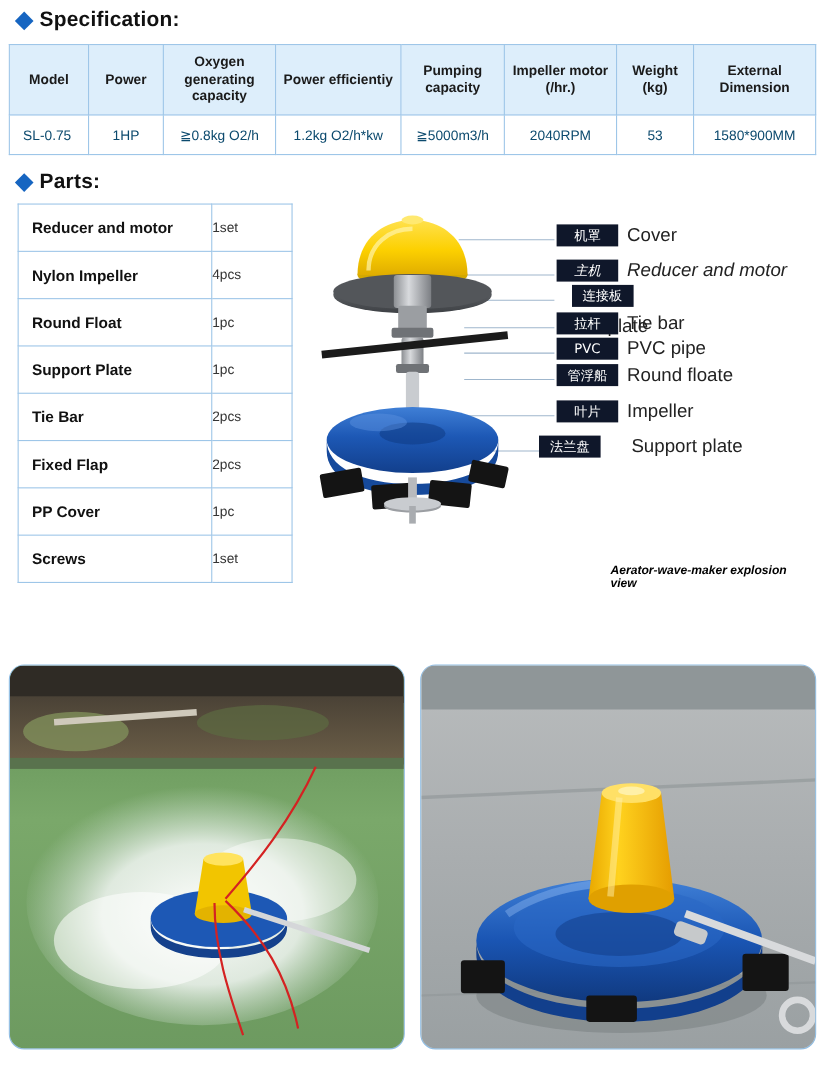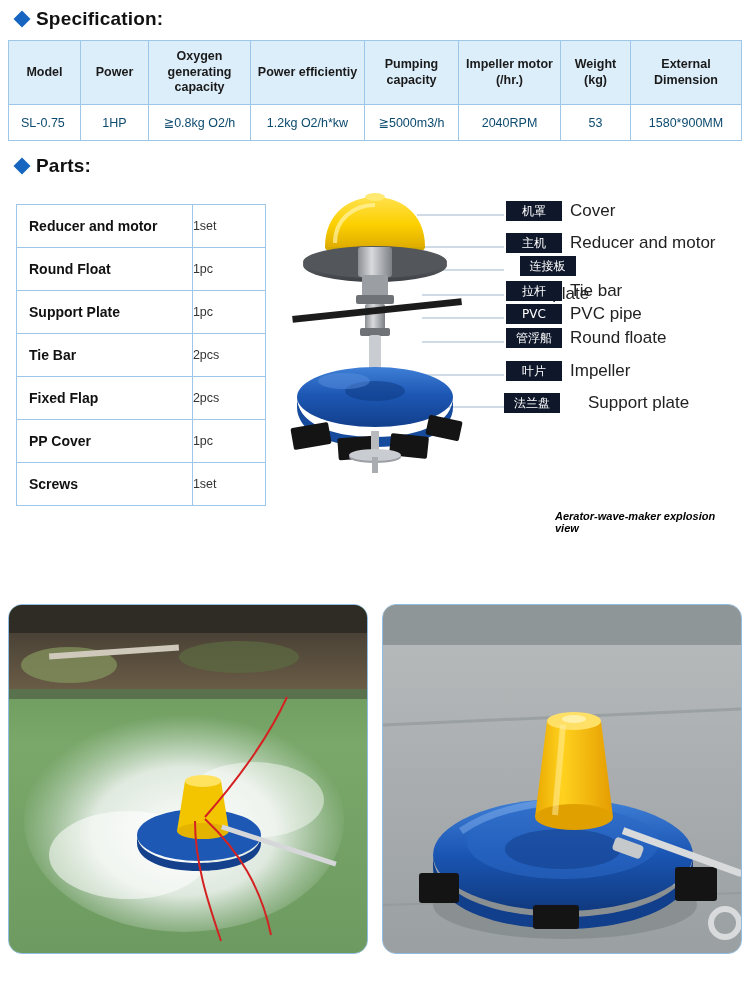--- a/index.html
+++ b/index.html
@@ -202,20 +202,24 @@
 
   <div class="parts-area">
 
     <table class="parts">
       <tbody>
         <tr>
           <td class="pname">Reducer and motor</td>
           <td class="pqty">1set</td>
         </tr>
         <tr>
+          <td class="pname">Nylon Impeller</td>
+          <td class="pqty">4pcs</td>
+        </tr>
+        <tr>
           <td class="pname">Round Float</td>
           <td class="pqty">1pc</td>
         </tr>
         <tr>
           <td class="pname">Support Plate</td>
           <td class="pqty">1pc</td>
         </tr>
         <tr>
           <td class="pname">Tie Bar</td>
           <td class="pqty">2pcs</td>
@@ -318,21 +322,21 @@
           <ellipse cx="103" cy="272" rx="26" ry="6" fill="#9b9ea2"></ellipse>
           <ellipse cx="103" cy="270" rx="26" ry="6" fill="#c9ccd0"></ellipse>
           <rect x="100" y="272" width="6" height="16" fill="#a9acb0"></rect>
         </g>
       </svg>
 
       <div class="callout-row" style="left:234px; top:16px;">
         <span class="cn-tag">机罩</span>
         <span class="en-label">Cover</span>
       </div>
-      <div class="callout-row" style="left:234px; top:48px;">
+      <div class="callout-row" style="left:234px; top:48px;font-style:italic;">
         <span class="cn-tag">主机</span>
         <span class="en-label">Reducer and motor</span>
       </div>
       <div class="callout-row" style="left:234px; top:71px;flex-direction:column;">
         <span class="cn-tag">连接板</span>
         <span class="en-label">Fixed plate</span>
       </div>
       <div class="callout-row" style="left:234px; top:96px;">
         <span class="cn-tag">拉杆</span>
         <span class="en-label">Tie bar</span>
@@ -342,21 +346,21 @@
         <span class="en-label">PVC pipe</span>
       </div>
       <div class="callout-row" style="left:234px; top:143px;">
         <span class="cn-tag">管浮船</span>
         <span class="en-label">Round floate</span>
       </div>
       <div class="callout-row" style="left:234px; top:176px;">
         <span class="cn-tag">叶片</span>
         <span class="en-label">Impeller</span>
       </div>
-      <div class="callout-row" style="left:232px; top:208px;gap:28px;">
+      <div class="callout-row" style="left:218px; top:208px;gap:28px;">
         <span class="cn-tag">法兰盘</span>
         <span class="en-label">Support plate</span>
       </div>
 
       <div class="explosion-caption">Aerator-wave-maker explosion view</div>
     </div>
   </div>
 
   <div class="photos">
 

